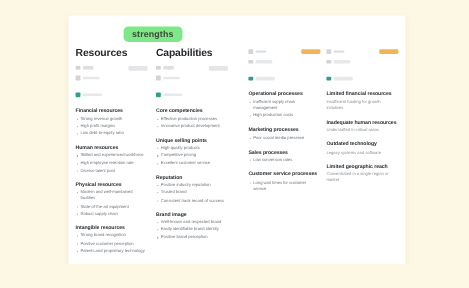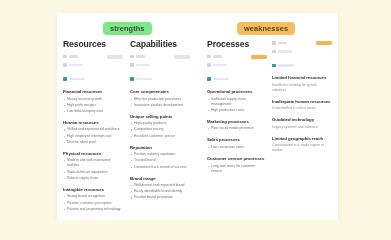--- a/index.html
+++ b/index.html
@@ -88,21 +88,20 @@
   }
 </style>
 </head>
 <body>
 
 <div class="page">
   <div class="card">
 
     <div class="pill-row">
       <span class="pill strengths">strengths</span>
-      <span class="pill weaknesses">weaknesses</span>
     </div>
 
     <div class="cols">
 
       <div class="col c0">
         <div class="col-title">Resources</div>
         <div class="props">
           <div class="prop">
             <span class="prop-ico"></span>
             <span class="prop-key w1"></span>
@@ -199,21 +198,20 @@
           <div class="group-title">Brand image</div>
           <ul class="bullets">
             <li>Well-known and respected brand</li>
             <li>Easily identifiable brand identity</li>
             <li>Positive brand perception</li>
           </ul>
         </div>
       </div>
 
       <div class="col c2">
-        <div class="col-title">Processes</div>
         <div class="props">
           <div class="prop">
             <span class="prop-ico"></span>
             <span class="prop-key w1"></span>
             <span class="prop-tag orange"></span>
           </div>
           <div class="prop">
             <span class="prop-ico"></span>
             <span class="prop-val v1"></span>
           </div>

